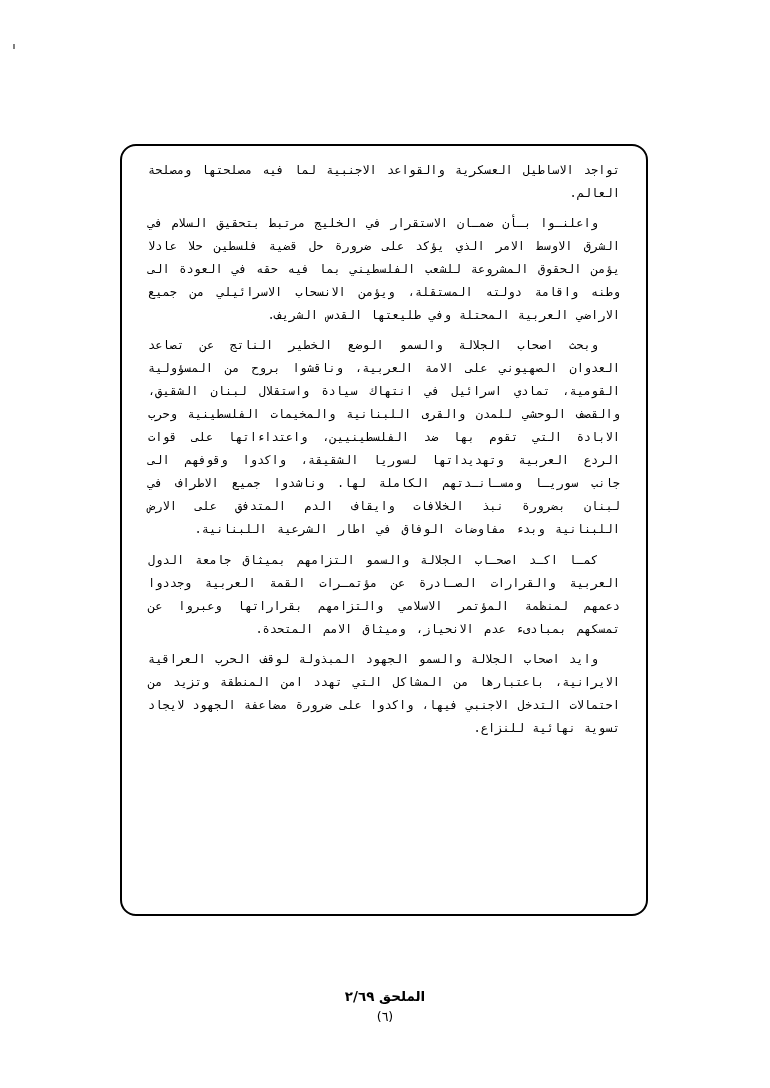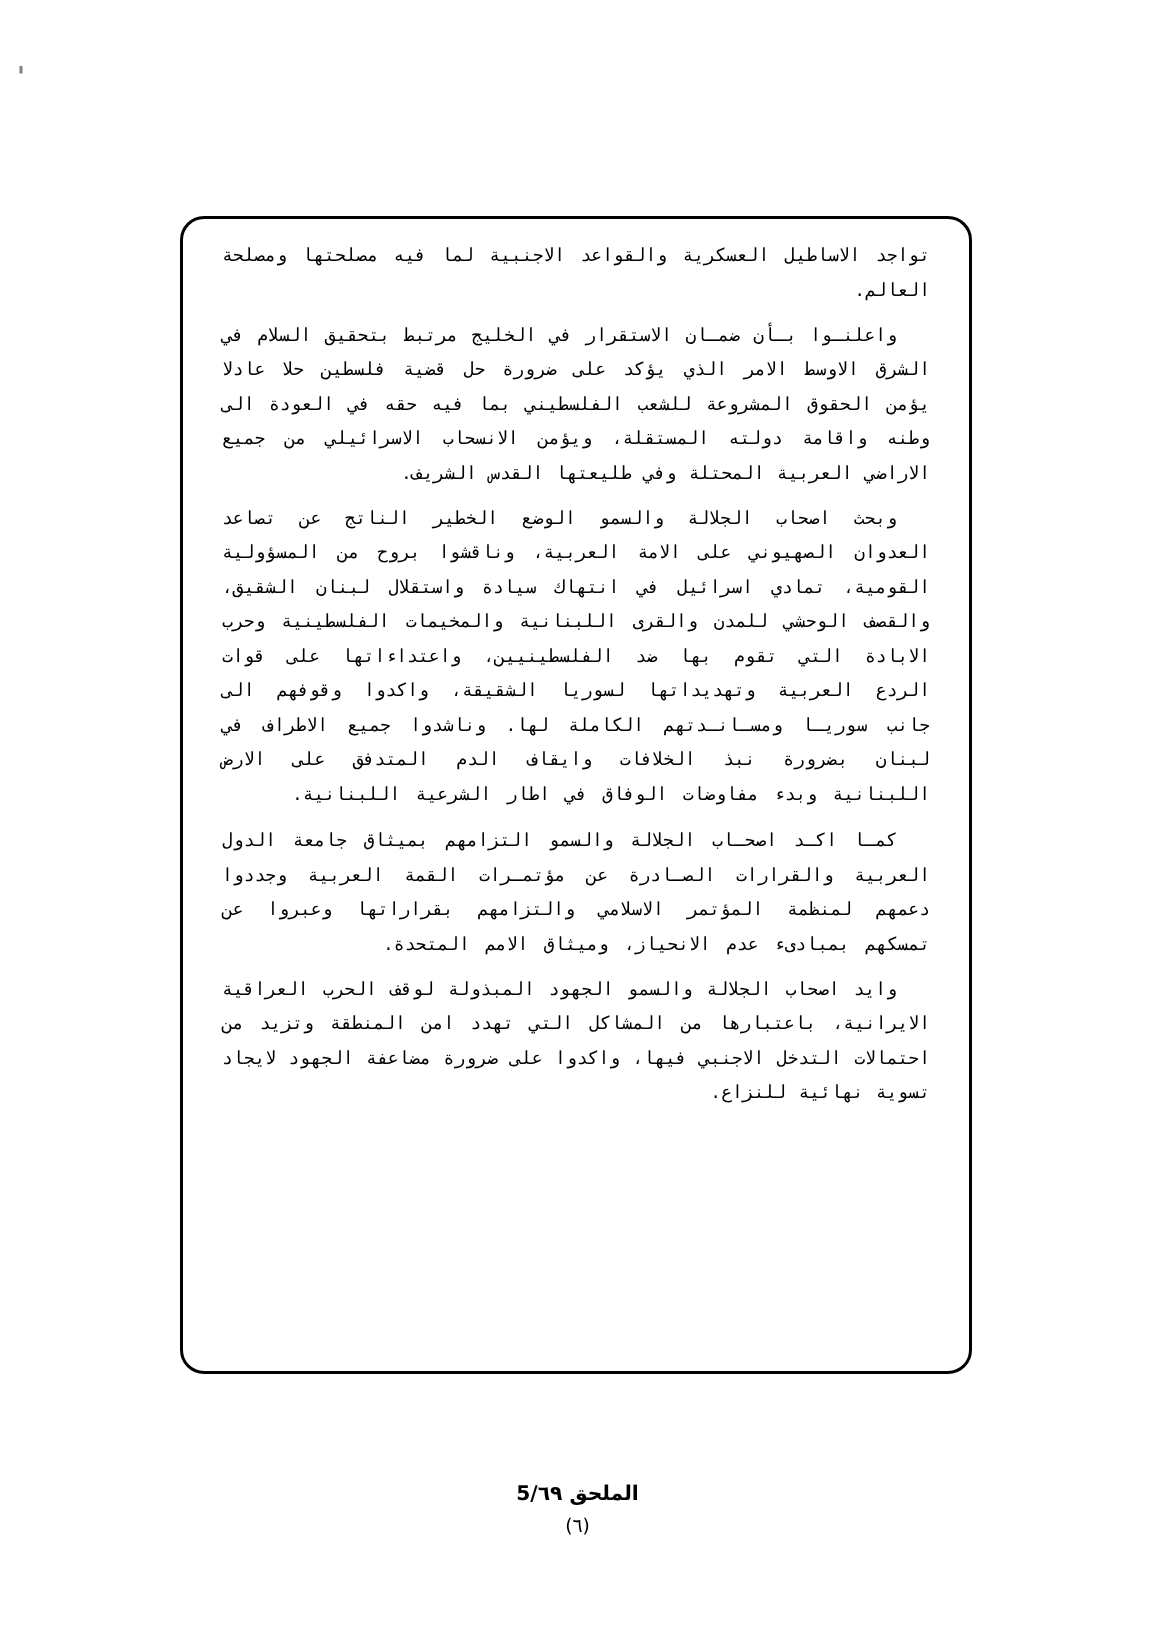--- a/index.html
+++ b/index.html
@@ -93,15 +93,15 @@
 
 <div class="text-body">
   <p class="para">تواجد الاساطيل العسكرية والقواعد الاجنبية لما فيه مصلحتها ومصلحة العالم.</p>
   <p class="para indent">واعلنـوا بـأن ضمـان الاستقرار في الخليج مرتبط بتحقيق السلام في الشرق الاوسط الامر الذي يؤكد على ضرورة حل قضية فلسطين حلا عادلا يؤمن الحقوق المشروعة للشعب الفلسطيني بما فيه حقه في العودة الى وطنه واقامة دولته المستقلة، ويؤمن الانسحاب الاسرائيلي من جميع الاراضي العربية المحتلة وفي طليعتها القدس الشريف.</p>
   <p class="para indent spaced">وبحث اصحاب الجلالة والسمو الوضع الخطير الناتج عن تصاعد العدوان الصهيوني على الامة العربية، وناقشوا بروح من المسؤولية القومية، تمادي اسرائيل في انتهاك سيادة واستقلال لبنان الشقيق، والقصف الوحشي للمدن والقرى اللبنانية والمخيمات الفلسطينية وحرب الابادة التي تقوم بها ضد الفلسطينيين، واعتداءاتها على قوات الردع العربية وتهديداتها لسوريا الشقيقة، واكدوا وقوفهم الى جانب سوريـا ومسـانـدتهم الكاملة لها. وناشدوا جميع الاطراف في لبنان بضرورة نبذ الخلافات وايقاف الدم المتدفق على الارض اللبنانية وبدء مفاوضات الوفاق في اطار الشرعية اللبنانية.</p>
   <p class="para indent spaced">كمـا اكـد اصحـاب الجلالة والسمو التزامهم بميثاق جامعة الدول العربية والقرارات الصـادرة عن مؤتمـرات القمة العربية وجددوا دعمهم لمنظمة المؤتمر الاسلامي والتزامهم بقراراتها وعبروا عن تمسكهم بمبادىء عدم الانحياز، وميثاق الامم المتحدة.</p>
   <p class="para indent">وايد اصحاب الجلالة والسمو الجهود المبذولة لوقف الحرب العراقية الايرانية، باعتبارها من المشاكل التي تهدد امن المنطقة وتزيد من احتمالات التدخل الاجنبي فيها، واكدوا على ضرورة مضاعفة الجهود لايجاد تسوية نهائية للنزاع.</p>
 </div>
 
 <div class="footer">
-  <div class="footer-line">الملحق 5/٦٩</div>
+  <div class="footer-line">الملحق ٢/٦٩</div>
   <div class="footer-line second">(٦)</div>
 </div>
 
 </body></html>

